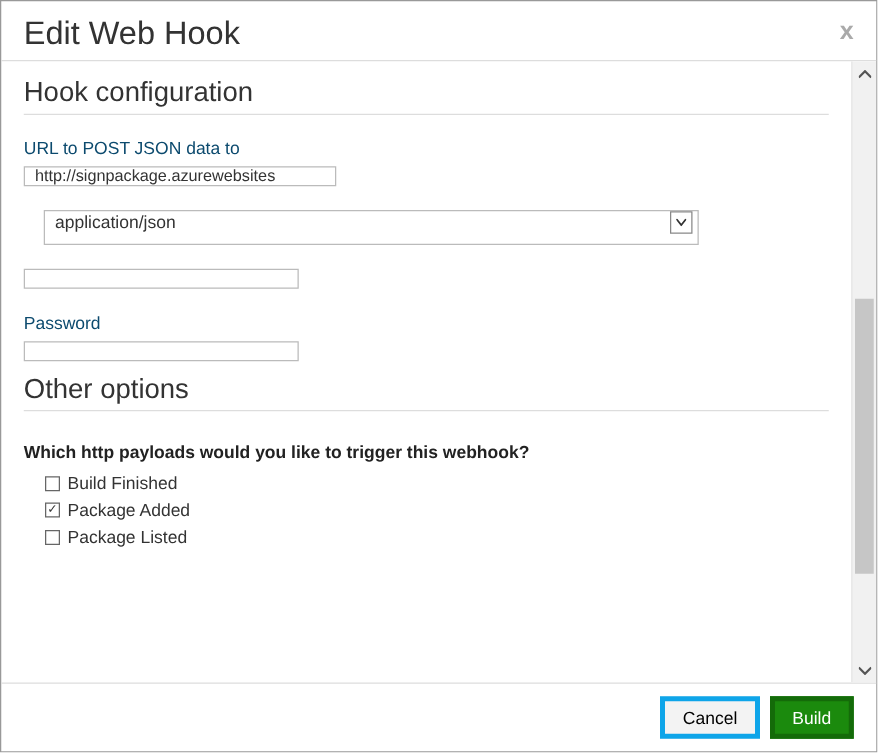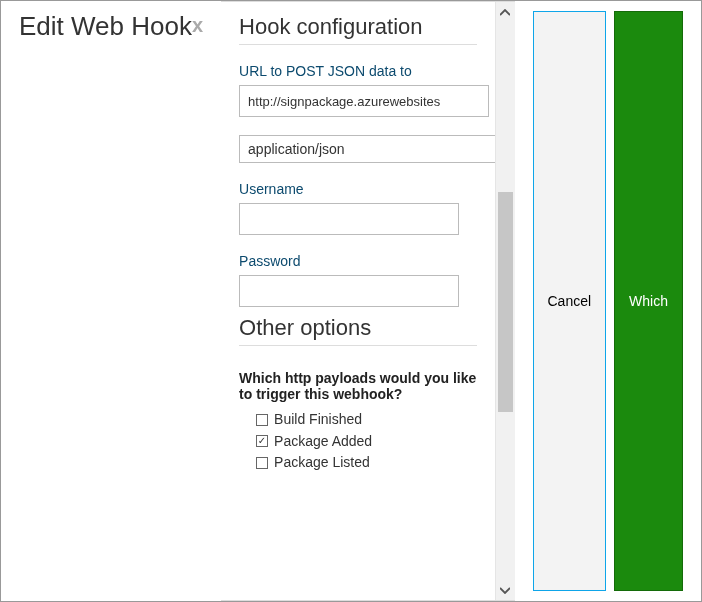--- a/index.html
+++ b/index.html
@@ -8,21 +8,21 @@
     font-family: "Segoe UI", Arial, sans-serif;
     background: #fff;
     color: #333;
   }
   .dialog {
     width: 702px;
     height: 602px;
     border: 1px solid #999;
     position: relative;
     display: flex;
-    flex-direction: row;
+    flex-direction: column;
   }
   .dialog-header {
     padding: 10px 18px 6px 18px;
     display: flex;
     justify-content: space-between;
     align-items: flex-start;
   }
   .dialog-title {
     font-size: 26px;
     font-weight: 300;
@@ -85,39 +85,39 @@
   .field {
     margin-top: 18px;
   }
   .field-label {
     font-size: 14px;
     color: #0c4a6e;
     margin-bottom: 6px;
   }
   .text-input {
     width: 220px;
-    height: 32px;
+    height: 16px;
     border: 1px solid #bbb;
     padding: 3px 8px;
     font-size: 13px;
     font-family: inherit;
     color: #333;
   }
   .text-input.wide {
     width: 250px;
   }
   .select-wrap {
     width: 524px;
     height: 28px;
     border: 1px solid #bbb;
     display: flex;
-    align-items: center;
     padding: 0 0 0 8px;
     font-size: 14px;
     position: relative;
+    margin-left: 16px;
   }
   .select-value {
     flex: 1;
   }
   .select-btn {
     width: 18px;
     height: 18px;
     border: 1px solid #888;
     margin-right: 4px;
     display: flex;
@@ -158,21 +158,21 @@
   }
   .dialog-footer {
     padding: 10px 18px;
     display: flex;
     justify-content: flex-end;
     gap: 8px;
   }
   .btn {
     font-size: 14px;
     padding: 5px 14px;
-    border: 1px solid #0ea5e9;
+    border: 4px solid #0ea5e9;
     background: #f3f3f3;
     cursor: pointer;
     font-family: inherit;
   }
   .btn.primary {
     background: #1b8a0d;
     border-color: #146b09;
     color: #fff;
   }
 </style>
@@ -201,21 +201,20 @@
           <span class="select-value">application/json</span>
           <span class="select-btn">
             <svg width="8" height="6" viewBox="0 0 8 6">
                 <polyline points="0,0 4,5 8,0" fill="none" stroke="#333" stroke-width="1.4"></polyline>
               </svg>
           </span>
         </div>
       </div>
 
       <div class="field">
-        <div class="field-label">Username</div>
         <input class="text-input" type="text" value="" style="">
       </div>
 
       <div class="field">
         <div class="field-label">Password</div>
         <input class="text-input" type="password" value="" style="">
       </div>
 
       <div class="section-title" style="">Other options</div>
 
@@ -246,16 +245,16 @@
       <div class="scroll-arrow">
         <svg width="10" height="7" viewBox="0 0 10 7">
             <polyline points="0,1 5,6 10,1" fill="none" stroke="#555" stroke-width="1.8"></polyline>
           </svg>
       </div>
     </div>
   </div>
 
   <div class="dialog-footer">
     <button class="btn">Cancel</button>
-    <button class="btn primary">Which</button>
+    <button class="btn primary">Build</button>
   </div>
 
 </div>
 
 </body></html>

